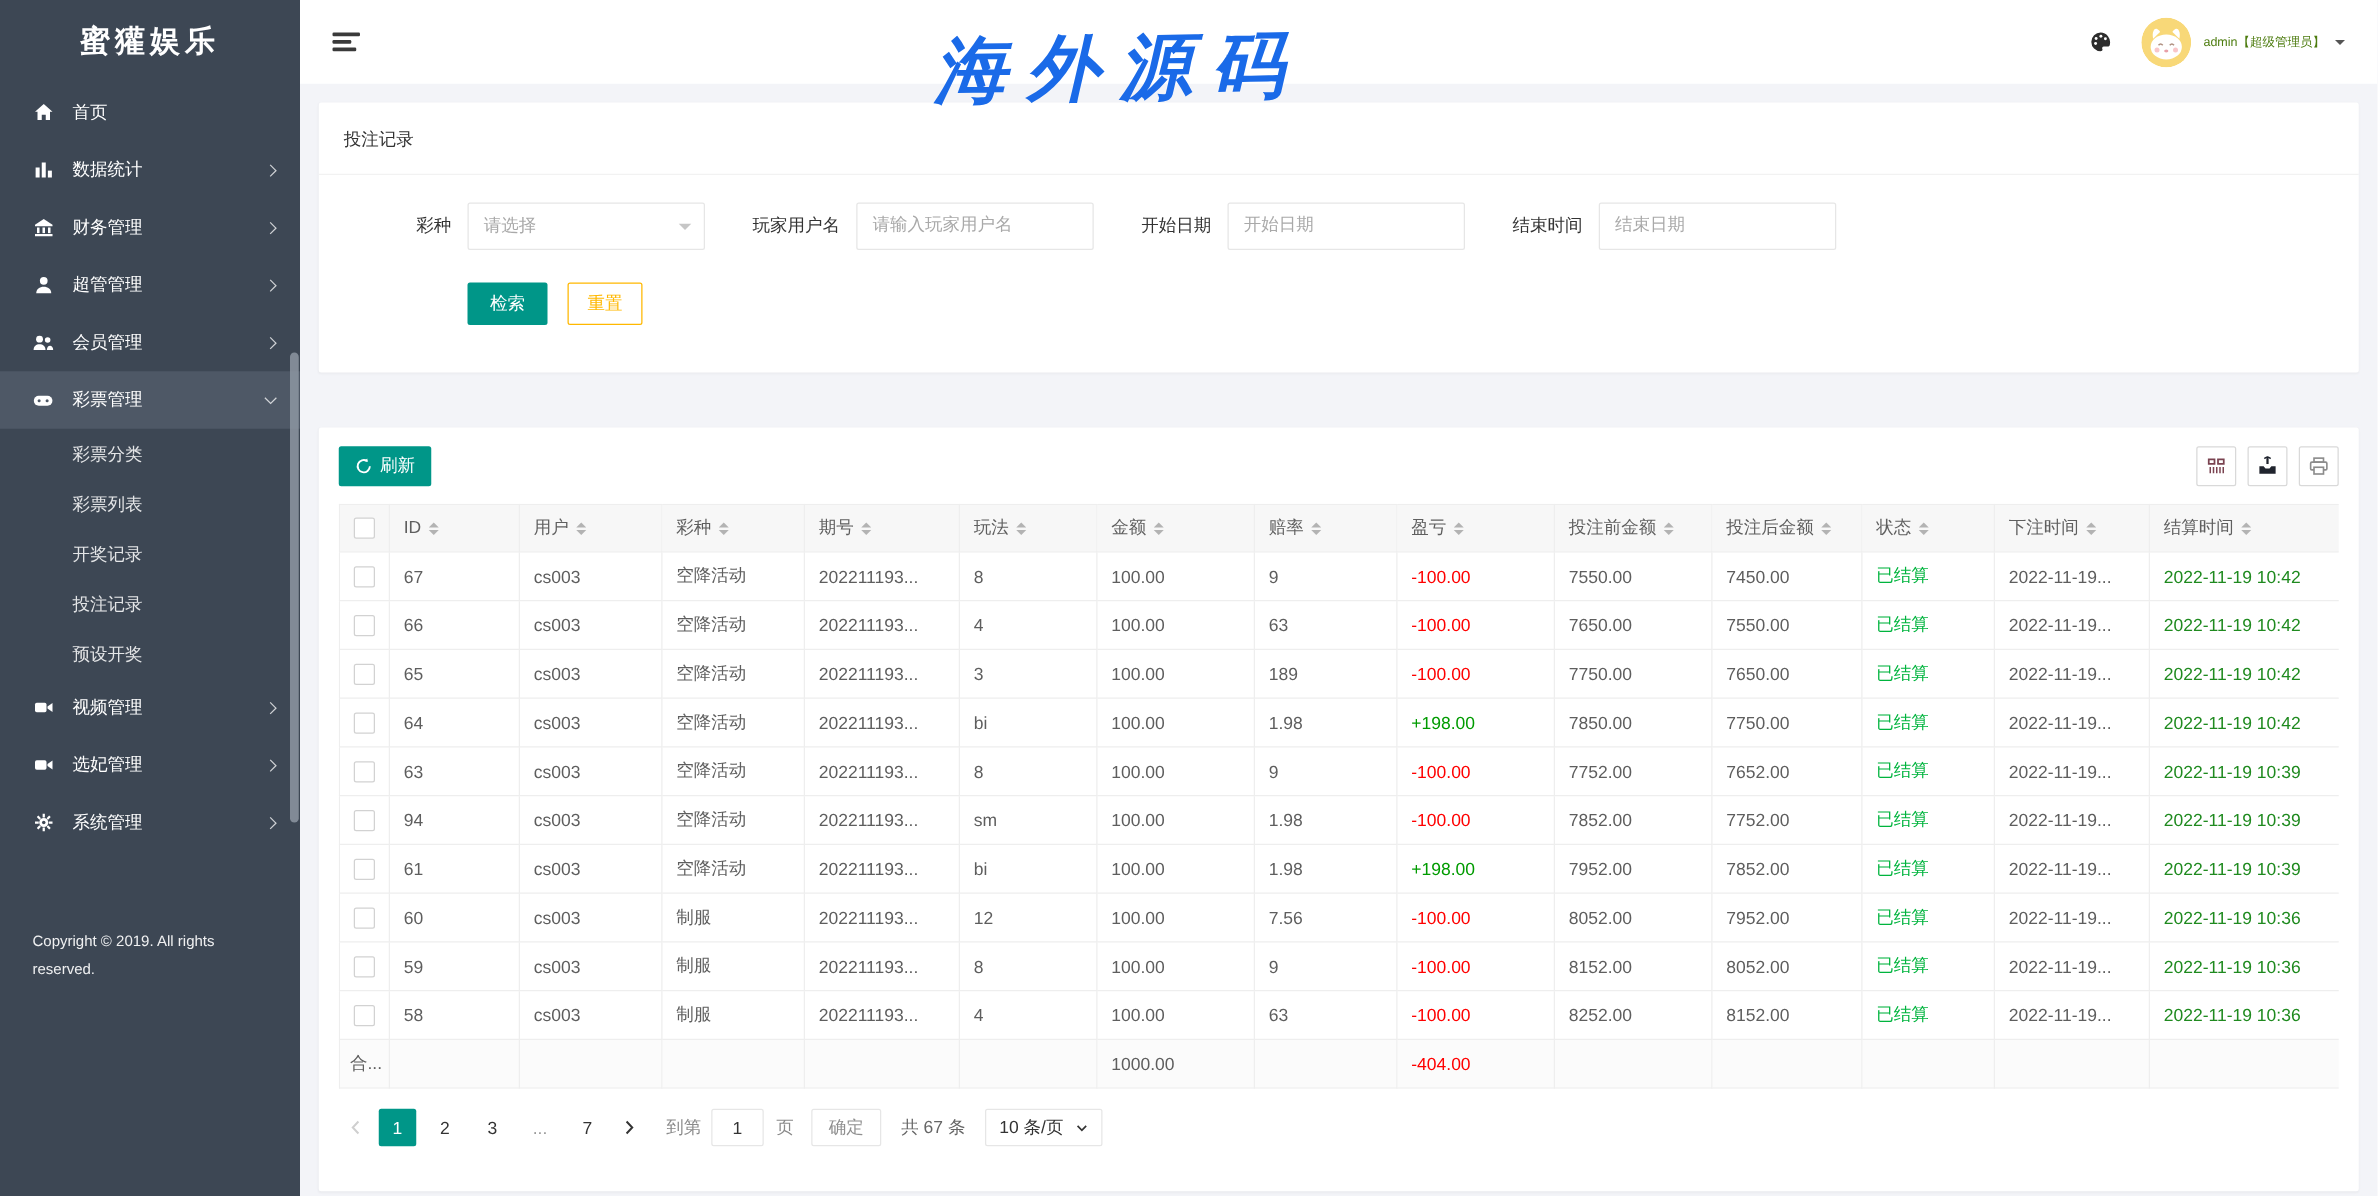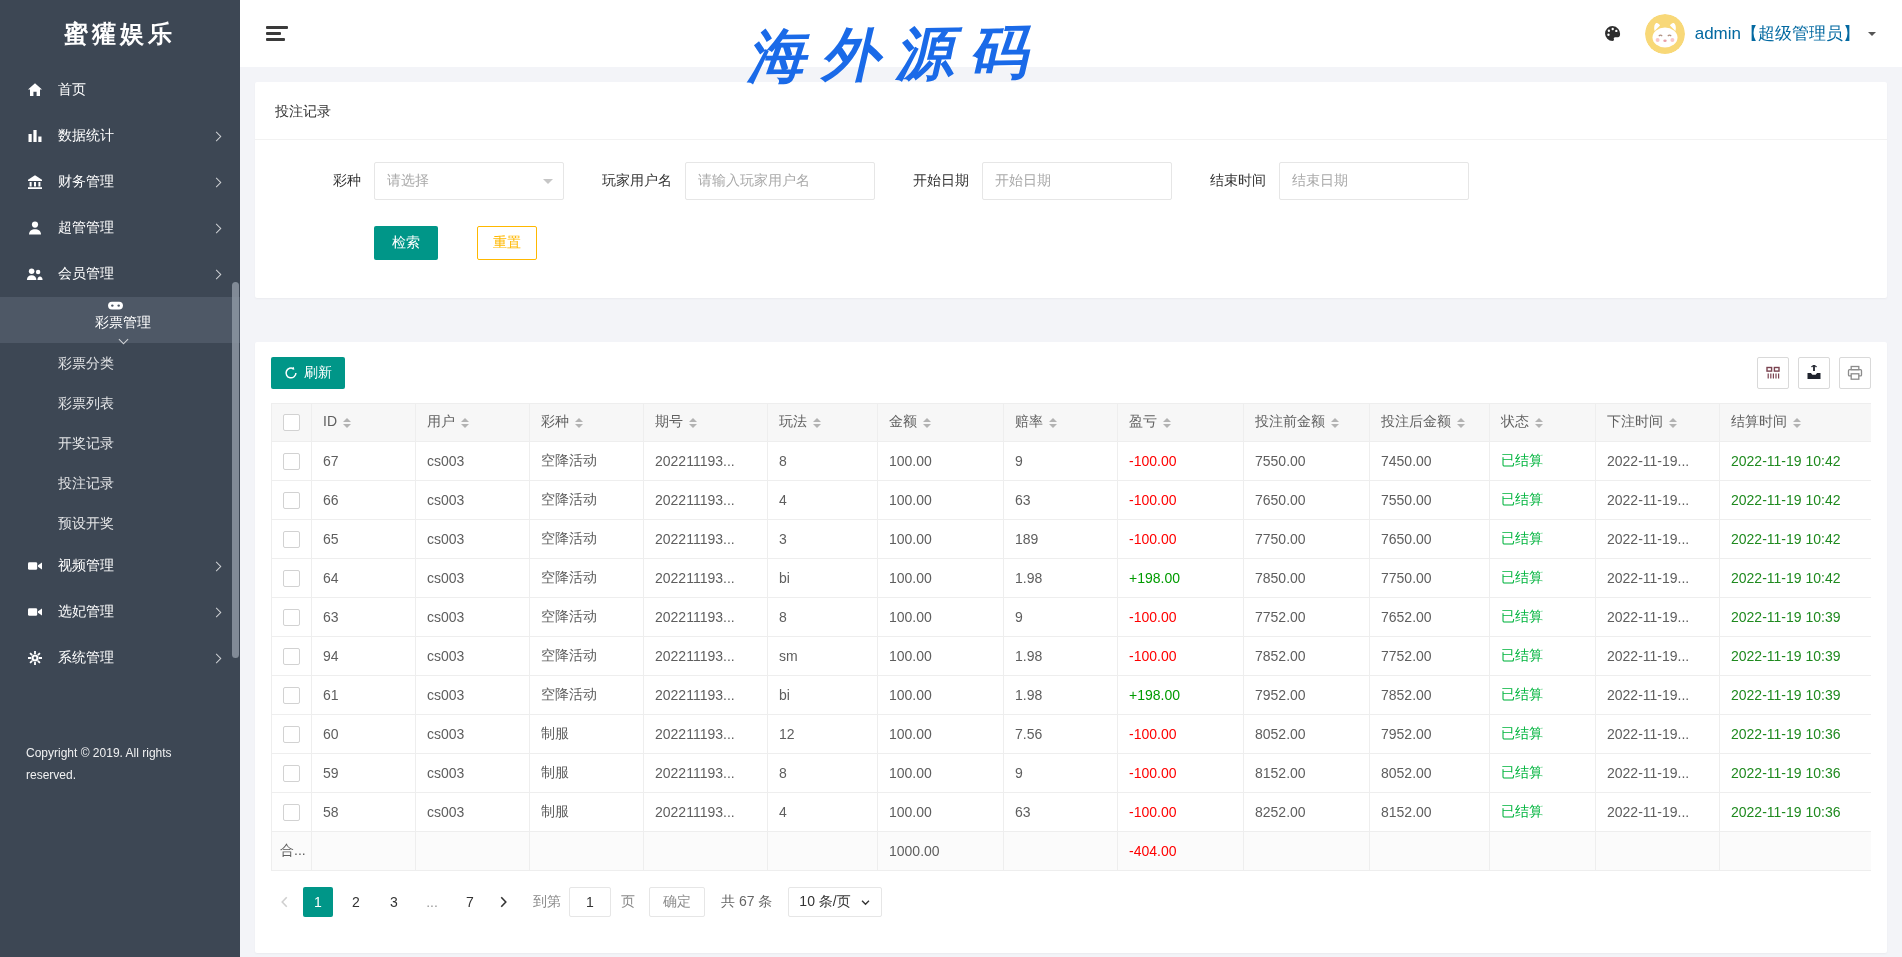--- a/index.html
+++ b/index.html
@@ -6,56 +6,56 @@
   html,body { width: 1902px; height: 957px; }
   body {
     overflow: hidden; position: relative;
     background: #f3f4f8; color: #333;
     font-family: "Liberation Sans", "DejaVu Sans", sans-serif; font-size: 14px;
   }
   
   .sidebar { position: absolute; left:0; top:0; width:240px; height:957px; background:#3d4754; z-index:5; }
   .logo { height:67px; line-height:67px; text-align:center; color:#fff; font-size:24px; font-weight:700; letter-spacing:4px; }
   .menu-item { height:46px; display:flex; align-items:center; padding:0 20px 0 26px; cursor:pointer; }
-  .menu-item.active { background:#4e5866;flex-direction:column; }
+  .menu-item.active { background:#4e5866; }
   .mi-icon { width:17px; height:17px; margin-right:15px; display:inline-flex; align-items:center; justify-content:center; }
   .mi-icon svg { display:block; }
   .mi-label { flex:1; font-size:14px; color:#fff; }
   .chev { width:7px; height:7px; border-right:1.6px solid rgba(255,255,255,.75); border-bottom:1.6px solid rgba(255,255,255,.75); }
   .chev.right { transform: rotate(-45deg); }
   .chev.down  { transform: rotate(45deg); margin-top:-3px; }
   .menu-sub-item { height:40px; line-height:40px; padding-left:58px; font-size:14px; color:rgba(255,255,255,.86); cursor:pointer; }
   .copyright { margin-top:62px; padding:0 26px; width:210px; font-size:12px; line-height:1.8; color:rgba(255,255,255,.92); }
   .side-scrollbar { position:absolute; right:1px; top:282px; width:7px; height:376px; border-radius:4px; background:#8d96a2; opacity:.85; }
   
   .topbar { margin-left:240px; height:67px; background:#fff; display:flex; align-items:center; padding:0 26px; position:relative; z-index:2; }
   .hamburger { cursor:pointer; }
   .hamburger i { display:block; height:2.4px; background:#3a3a3a; margin:3.6px 0; border-radius:1px; }
   .hamburger i:nth-child(1){ width:22px; } .hamburger i:nth-child(2){ width:15px; } .hamburger i:nth-child(3){ width:19px; }
   .topbar-right { margin-left:auto; display:flex; align-items:center; }
   .palette-btn { display:flex; cursor:pointer; margin-right:24px; }
   .avatar { width:40px; height:40px; border-radius:50%; overflow:hidden; cursor:pointer; margin-right:10px; }
-  .user-name { font-size:17px; color:#0369a1; display:flex; align-items:center; cursor:pointer;justify-content:center; }
+  .user-name { font-size:10px; color:#4d7c0f; display:flex; align-items:center; cursor:pointer;justify-content:center; }
   .caret-down { width:0; height:0; border:4.5px solid transparent; border-top-color:#555; margin:5px 0 0 8px; }
   .watermark { position:absolute; left:747px; top:16px; z-index:20; pointer-events:none; white-space:nowrap;
     font-family:"DejaVu Serif", serif; font-style:italic; font-weight:700;
     font-size:58px; letter-spacing:16px; color:#1a6ae8; transform:rotate(-1deg); }
   
   .content { margin-left:240px; padding:15px; }
   .card { background:#fff; border-radius:2px; box-shadow:0 1px 2px rgba(0,0,0,.04); }
   .card-head { padding:0 20px; height:58px; line-height:58px; border-bottom:1px solid #f2f2f2; font-size:14px; color:#333; }
   .filter-body { padding:22px 18px 38px 78px; }
   .filter-row { display:flex; align-items:center; }
   .f-group { display:flex; align-items:center; margin-right:38px; }
   .f-label { margin-right:13px; white-space:nowrap; color:#333; }
   .f-select { width:190px; height:38px; border:1px solid #e6e6e6; border-radius:2px; background:#fff; display:flex; align-items:center; padding:0 12px; color:#a9a9a9; position:relative; cursor:pointer; }
   .sel-caret { position:absolute; right:10px; top:16px; width:0; height:0; border:5px solid transparent; border-top-color:#c6c6c6; }
   .f-input { width:190px; height:38px; border:1px solid #e6e6e6; border-radius:2px; padding:0 12px; font-size:14px; color:#333; outline:none; background:#fff; font-family:Liberation Mono, monospace; }
   .f-input::placeholder { color:#a9a9a9; }
-  .btn-row { margin-top:26px; margin-left:41px; display:flex;gap:23px; }
+  .btn-row { margin-top:26px; margin-left:41px; display:flex; }
   .btn { height:34px; border-radius:2px; font-size:14px; cursor:pointer; font-family:inherit; }
   .btn-search { background:#009688; color:#fff; border:none; padding:0 18px; margin-right:16px; }
   .btn-reset  { background:#fff; border:1px solid #ffb800; color:#ffb800; padding:0 15px; }
   .card2 { margin-top:44px; padding:15px 16px 36px; }
   .table-toolbar { display:flex; align-items:center; margin-bottom:14px; }
   .btn-refresh { display:flex; align-items:center; gap:6px; height:32px; padding:0 13px; background:#009688; color:#fff; border:none; border-radius:2px; font-size:14px; cursor:pointer; font-family:inherit; }
   .tool-icons { margin-left:auto; display:flex; gap:9px; }
   .tool-btn { width:32px; height:32px; border:1px solid #d9d9d9; border-radius:2px; background:#fff; display:flex; align-items:center; justify-content:center; cursor:pointer; }
   
   .table-wrap { overflow:hidden; }

